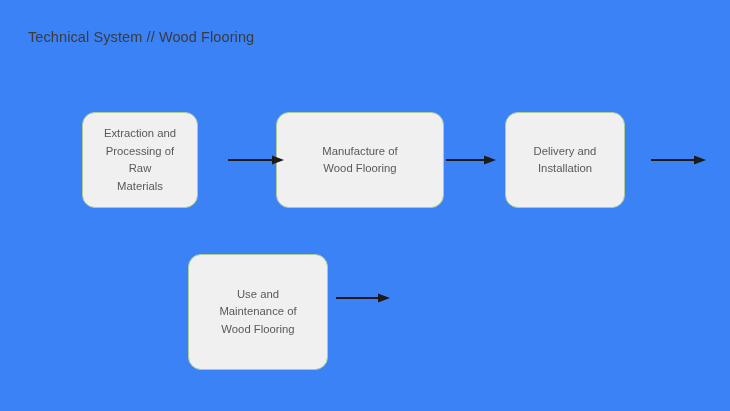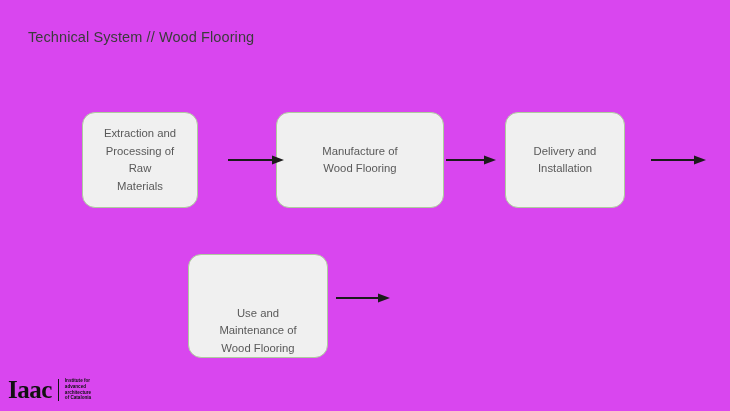--- a/index.html
+++ b/index.html
@@ -11,21 +11,21 @@
     height: 411px;
     background: #ffffff;
     font-family: "Liberation Sans", sans-serif;
     overflow: hidden;
     position: relative;
   }
 
   #slide {
     position: absolute;
     inset: 0;
-    background: #d946ef;
+    background: #3b82f6;
     padding-left: 30px;
   }
 
   
   .slide-title {
     position: absolute;
     left: 28px;
     top: 29px;
     font-size: 14.5px;
     font-weight: 400;
@@ -55,21 +55,21 @@
     white-space: pre-line;
   }
 
   
   .box-r1 { top: 112px; height: 96px; }
   #box-extraction   { left: 82px;  width: 116px; }
   #box-manufacture  { left: 276px; width: 168px; }
   #box-delivery     { left: 505px; width: 120px; }
 
   
-  .box-r2 { top: 254px; height: 104px; align-items: flex-end; }
+  .box-r2 { top: 254px; height: 116px; }
   #box-use          { left: 188px; width: 140px; }
   #box-eol          { left: 397px; width: 144px; }
 
   
   .arrow {
     position: absolute;
     height: 12px;
     display: block;
   }
   .arrow svg { display: block; overflow: visible; }
@@ -162,22 +162,14 @@
     </svg>
   </div>
 
   <div class="arrow" id="arrow-4">
     <svg width="54" height="12" viewBox="0 0 54 12">
       <line class="arrow-line" x1="0" y1="6" x2="44" y2="6"></line>
       <polygon class="arrow-head" points="42,1.5 54,6 42,10.5"></polygon>
     </svg>
   </div>
 
-  <div id="logo">
-    <span class="logo-wordmark">Iaac</span>
-    <span class="logo-rule"></span>
-    <span class="logo-tagline">Institute for
-advanced
-architecture
-of Catalonia</span>
-  </div>
 
 </div>
 
 </body></html>

